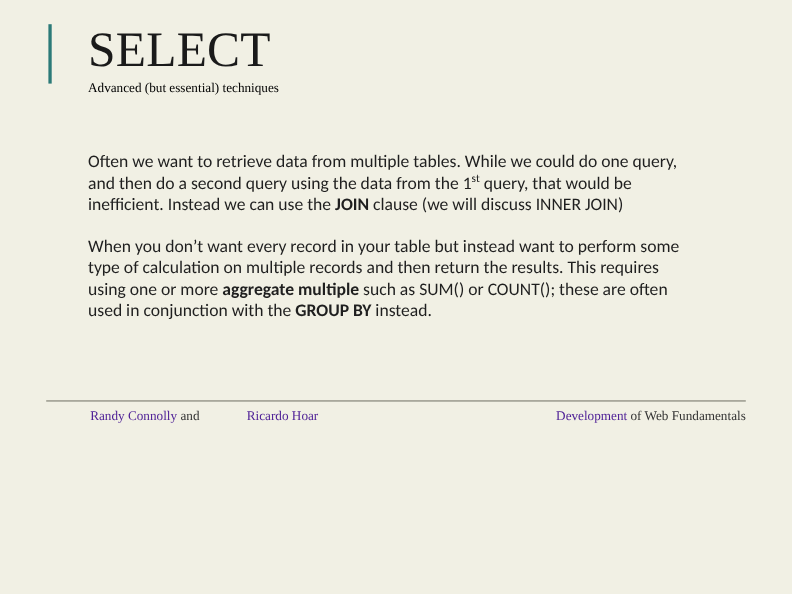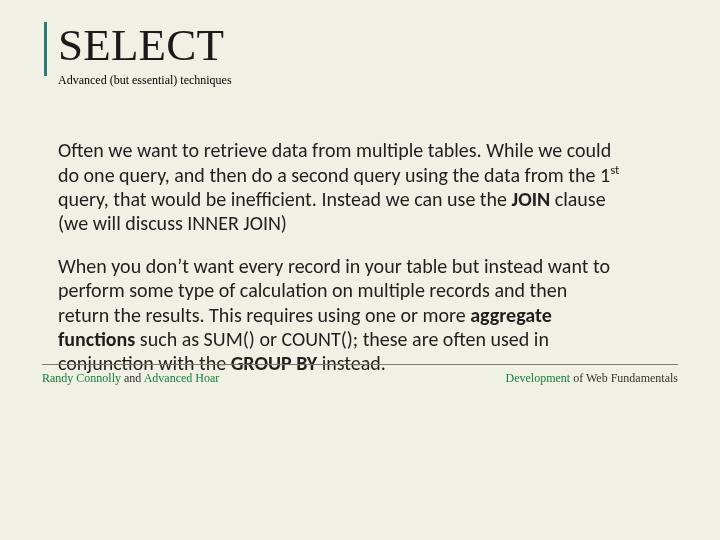--- a/index.html
+++ b/index.html
@@ -7,21 +7,21 @@
   body {
     background: #f1f0e4;
     font-family: Calibri, "Segoe UI", Arial, sans-serif;
     color: #222;
     position: relative;
   }
   .slide {
     width: 720px;
     height: 408px;
     position: relative;
-    padding: 22px 58px 0 58px;
+    padding: 22px 58px 0 80px;
   }
   .accent-bar {
     position: absolute;
     left: 44px;
     top: 22px;
     width: 3px;
     height: 54px;
     background: #2b7a78;
   }
   .title {
@@ -37,21 +37,21 @@
     font-family: "Times New Roman", Georgia, serif;
     font-size: 12px;
     color: #000000;
     margin-top: 4px;
   }
   .body {
     margin-top: 50px;
     padding-right: 40px;
   }
   .para {
-    font-size: 20px;
+    font-size: 16px;
     line-height: 1.22;
     color: #1f1f1f;
     margin-bottom: 18px;
   }
   .para sup {
     font-size: 0.65em;
     vertical-align: super;
     line-height: 0;
   }
   .footer {
@@ -65,45 +65,45 @@
     border-top: 1px solid #7a7a6e;
     margin-bottom: 6px;
   }
   .footer-row {
     display: flex;
     justify-content: space-between;
     font-family: "Times New Roman", Georgia, serif;
     font-size: 12px;
     color: #333;
   }
-  .teal { color: #15803d; }
+  .teal { color: #4c1d95; margin-left: 40px; }
   b { font-weight: 700; }
 </style>
 </head>
 <body>
 
 <div class="slide">
   <div class="accent-bar"></div>
 
   <h1 class="title">SELECT</h1>
   <div class="subtitle">Advanced (but essential) techniques</div>
 
   <div class="body">
     <p class="para">
       <span>Often we want to retrieve data from multiple tables. While we could do one query, and then do a second query using the data from the 1</span><sup>st</sup><span> query, that would be inefficient. Instead we can use the </span><b>JOIN</b><span> clause (we will discuss INNER JOIN)</span>
     </p>
     <p class="para">
-      <span>When you don’t want every record in your table but instead want to perform some type of calculation on multiple  records and then return the results. This requires using one or more </span><b>aggregate functions</b><span> such as SUM() or COUNT(); these are often used in conjunction with the </span><b>GROUP BY</b><span> instead.</span>
+      <span>When you don’t want every record in your table but instead want to perform some type of calculation on multiple  records and then return the results. This requires using one or more </span><b>aggregate multiple</b><span> such as SUM() or COUNT(); these are often used in conjunction with the </span><b>GROUP BY</b><span> instead.</span>
     </p>
   </div>
 
   <div class="footer">
     <hr class="footer-rule">
     <div class="footer-row">
       <div>
-        <span class="teal">Randy Connolly</span><span> and </span><span class="teal">Advanced Hoar</span>
+        <span class="teal">Randy Connolly</span><span> and </span><span class="teal">Ricardo Hoar</span>
       </div>
       <div>
         <span class="teal">Development</span><span> of Web Fundamentals</span>
       </div>
     </div>
   </div>
 </div>
 
 </body></html>

